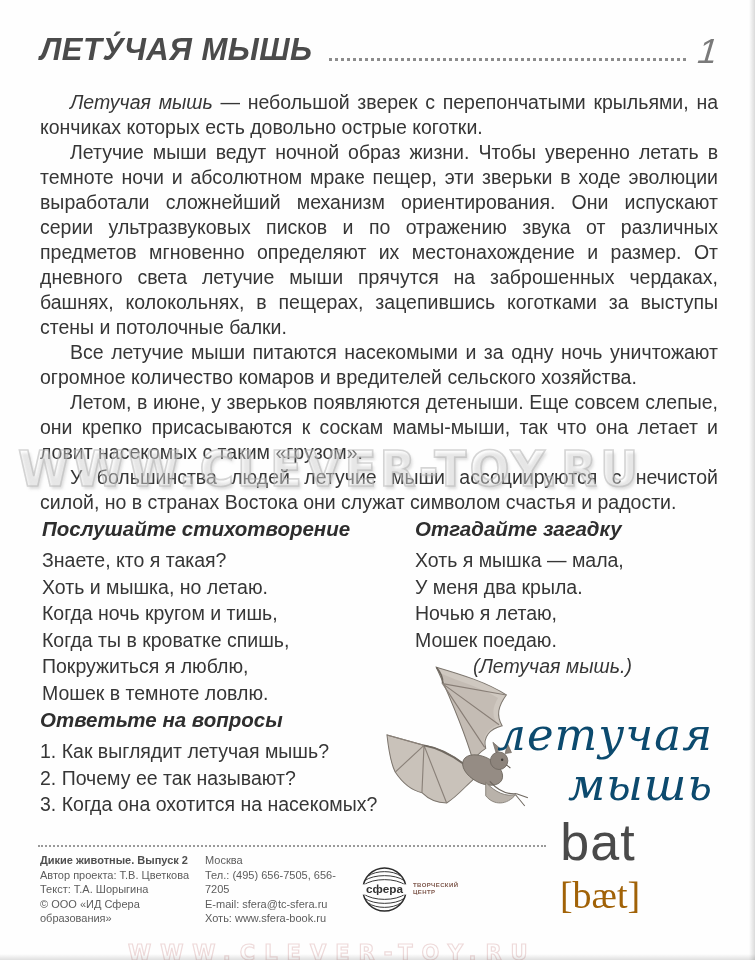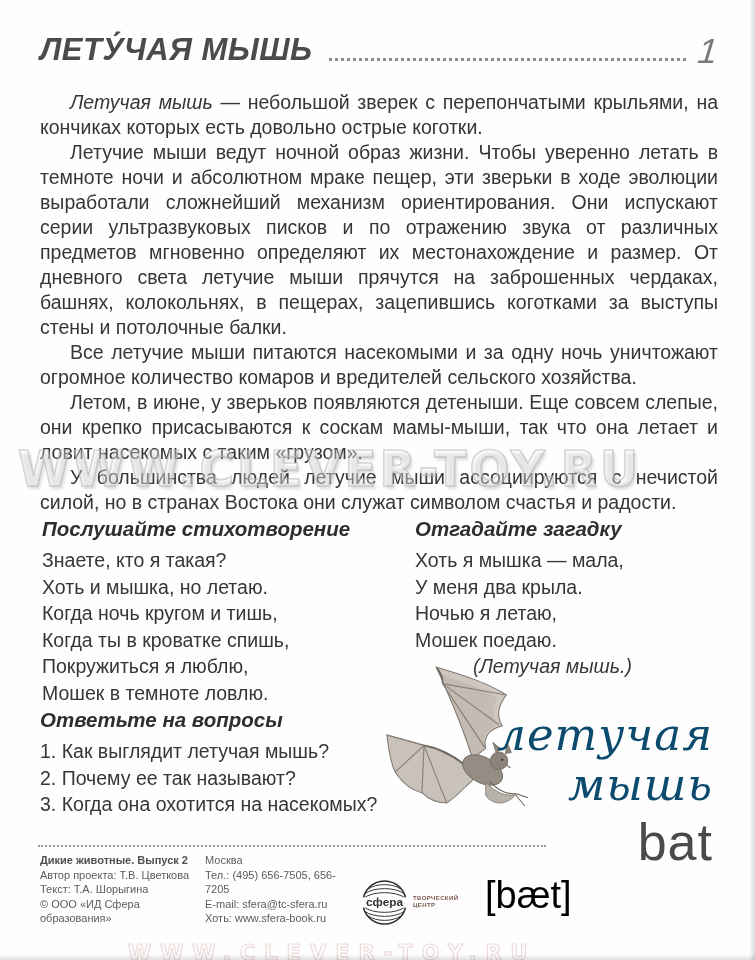--- a/index.html
+++ b/index.html
@@ -54,28 +54,28 @@
   .questions{position:absolute;top:708px;left:40px;width:380px;}
   .question-line{font-size:19.5px;line-height:26.5px;}
 
   
   .bat-art{position:absolute;top:661px;left:382px;width:192px;height:180px;}
 
   
   .cursive-word{position:absolute;top:710px;right:42px;width:230px;text-align:right;
     font-family:"DejaVu Serif",serif;font-style:italic;font-size:45px;line-height:50px;
     color:#0c4a6e;letter-spacing:1px;}
-  .english-word{position:absolute;top:816px;right:42px;width:230px;text-align:right;
+  .english-word{position:absolute;top:816px;right:42px;width:230px;text-align:center;
     font-size:52px;line-height:52px;color:#4a4a4a;letter-spacing:1px;}
-  .transcription{position:absolute;top:874px;right:40px;width:230px;text-align:left;
-    font-family:Liberation Sans, sans-serif;font-size:38px;line-height:42px;color:#000000;}
+  .transcription{position:absolute;top:874px;right:40px;width:230px;text-align:center;
+    font-family:Liberation Serif, serif;font-size:38px;line-height:42px;color:#a16207;}
 
   
   .footer-sep{position:absolute;top:845px;left:38px;width:508px;border-top:2.5px dotted #9a9a9a;height:0;}
-  .footer{position:absolute;top:853px;left:40px;display:flex;align-items:flex-end;
+  .footer{position:absolute;top:853px;left:40px;display:flex;align-items:center;
     font-size:11px;line-height:14.5px;color:#5c5c5c;}
   .footer-col1{width:165px;}
   .footer-col2{width:148px;}
   .footer-bold{font-weight:700;color:#4f4f4f;}
   .footer-logo{display:flex;align-items:center;margin-left:8px;}
   .logo-caption{margin-left:5px;font-size:6px;line-height:7.5px;letter-spacing:0.4px;
     color:#7d564a;font-weight:700;}
 </style>
 </head>
 <body>

